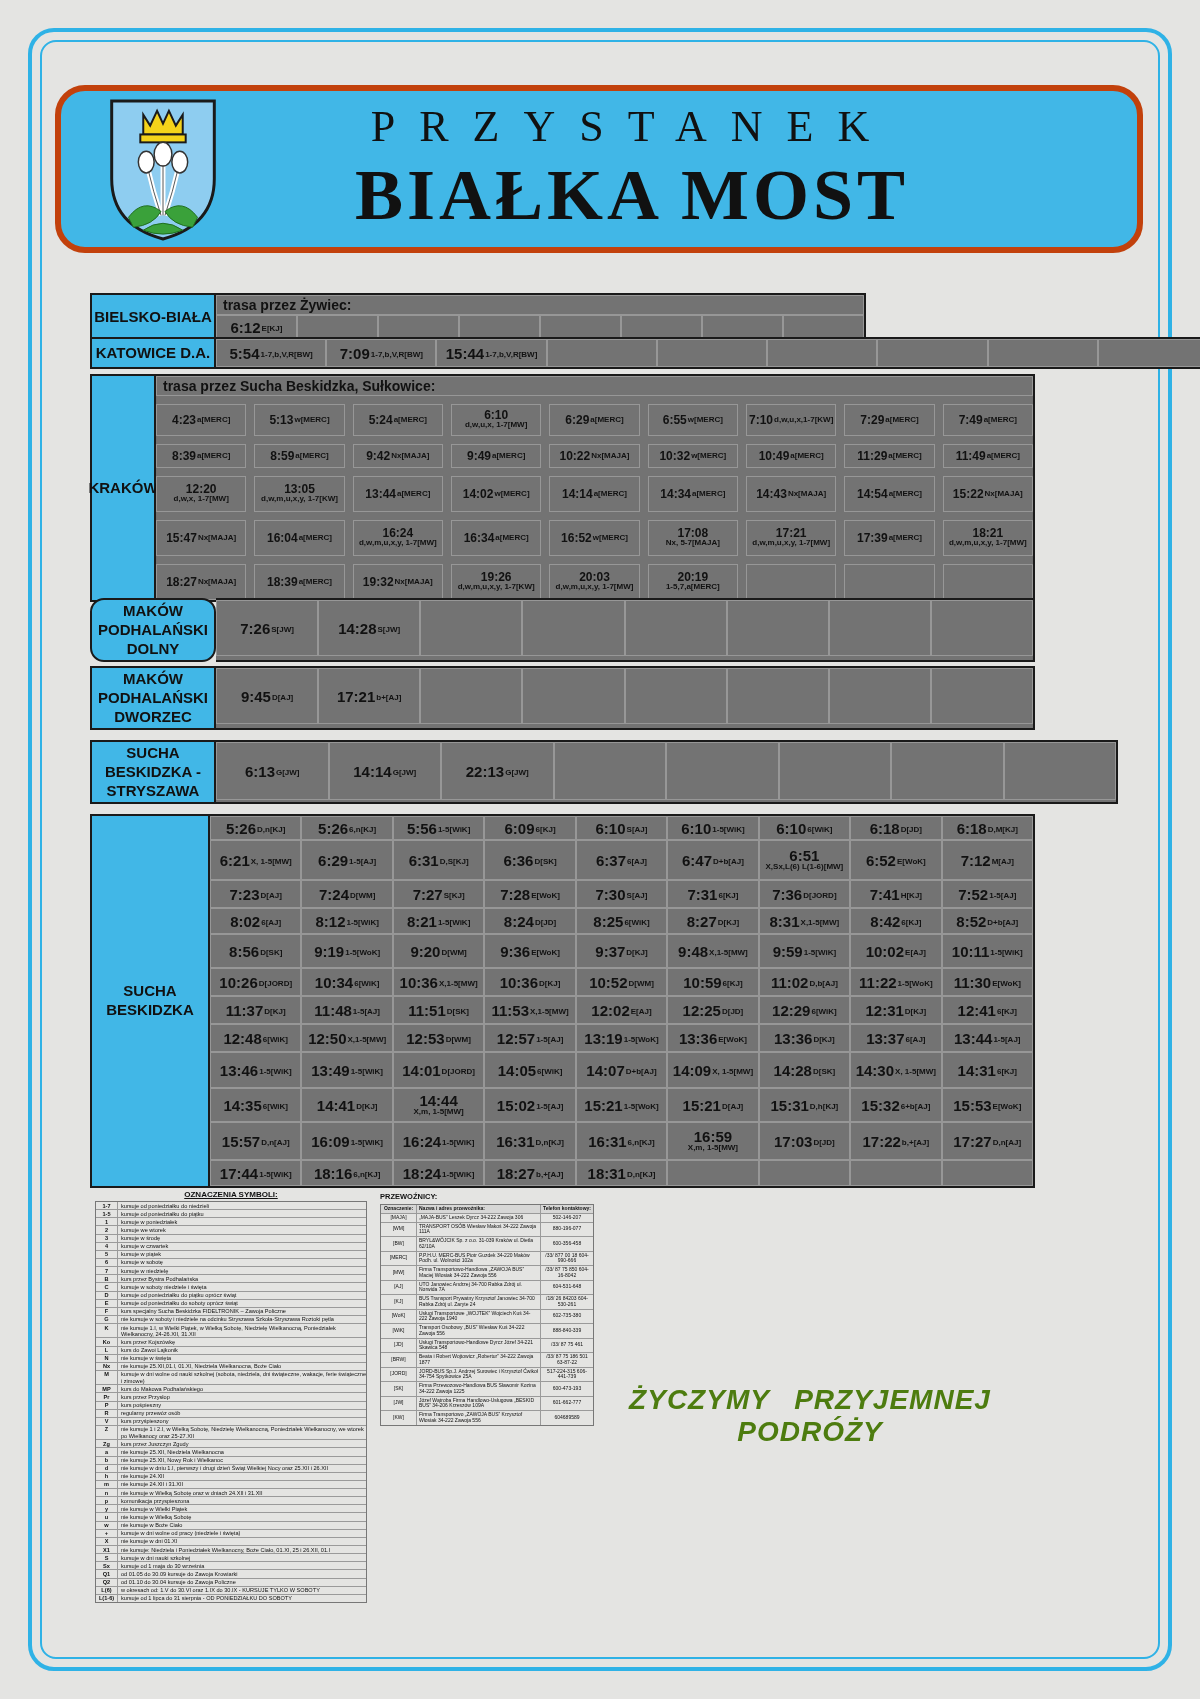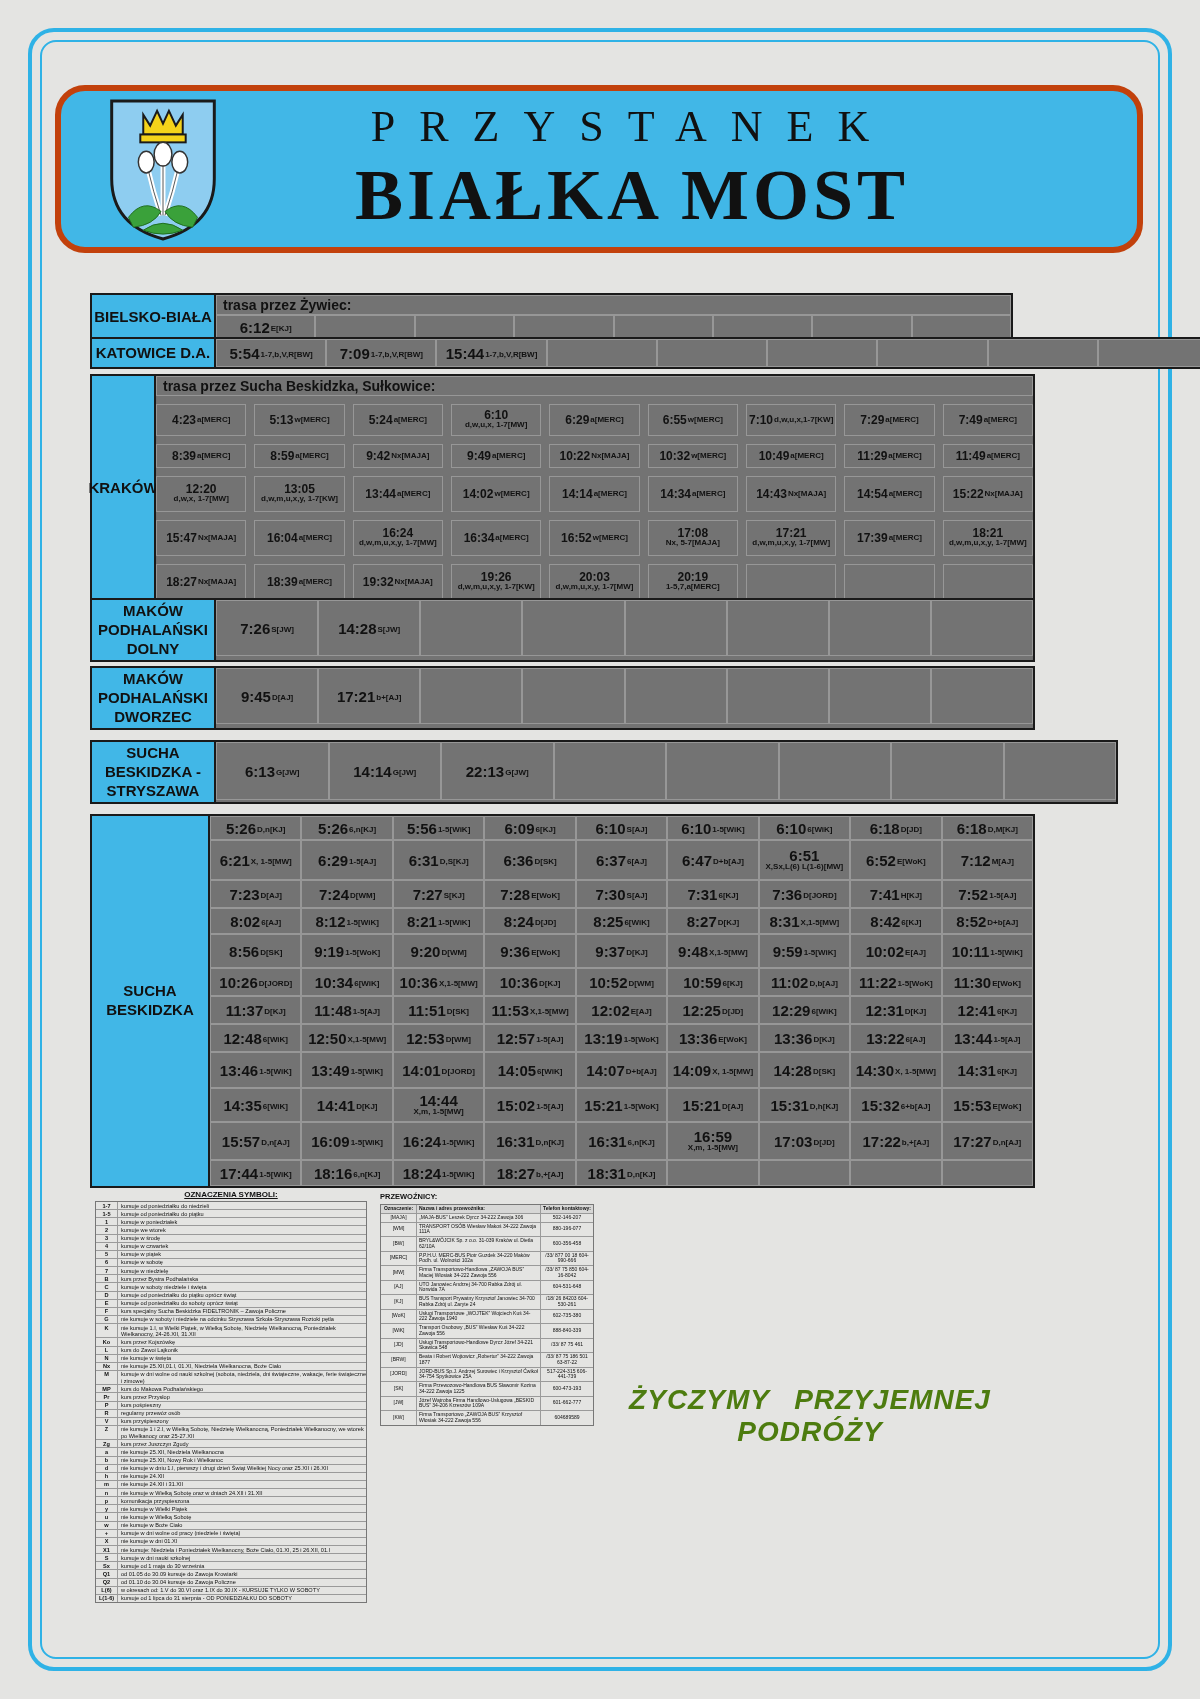--- a/index.html
+++ b/index.html
@@ -84,21 +84,21 @@
     <path d="M25 124 Q40 104 58 118 Q50 132 30 134 Z" fill="#3aa13a" stroke="#1e6e1e"></path>
     <path d="M95 124 Q80 104 62 118 Q70 132 90 134 Z" fill="#3aa13a" stroke="#1e6e1e"></path>
     <path d="M40 137 Q60 123 80 137 Q60 145 40 137 Z" fill="#3aa13a" stroke="#1e6e1e"></path>
   </svg>
   <div class="titles">
     <div class="title1">PRZYSTANEK</div>
     <div class="title2">BIAŁKA MOST</div>
   </div>
 </div>
 
-<div class="section" id="sec-bielsko" style="left:90px;top:293px;width:923px;">
+<div class="section" id="sec-bielsko" style="left:90px;top:293px;width:776px;">
     <div class="sec-label" style="width: 126px; flex: 0 0 126px;">BIELSKO-BIAŁA</div>
     <div class="sec-grid" style="grid-template-columns: repeat(8, 1fr); grid-template-rows: 20px 24px;">
       <div class="route-cell" style="grid-column: 1 / span 8;">trasa przez Żywiec:</div>
       <div class="cell">
         <span class="t">6:12</span>
         <span class="s">E[KJ]</span>
       </div>
       <div class="cell"></div>
       <div class="cell"></div>
       <div class="cell"></div>
@@ -305,21 +305,21 @@
         <span class="t">20:19</span>
         <span class="s">1-5,7,a[MERC]</span>
       </div>
       <div class="cell"></div>
       <div class="cell"></div>
       <div class="cell"></div>
     </div>
   </div>
 
 <div class="section" id="sec-makow-dolny" style="left:90px;top:598px;width:945px;">
-    <div class="sec-label" style="width: 126px; flex: 0 0 126px;">MAKÓW PODHALAŃSKI DOLNY</div>
+    <div class="sec-label" style="width: 126px; flex: 0 0 126px; border-radius: 14px;">MAKÓW PODHALAŃSKI DOLNY</div>
     <div class="sec-grid" style="grid-template-columns: repeat(8, 1fr); grid-template-rows: 56px;">
       <div class="cell">
         <span class="t">7:26</span>
         <span class="s">S[JW]</span>
       </div>
       <div class="cell">
         <span class="t">14:28</span>
         <span class="s">S[JW]</span>
       </div>
       <div class="cell"></div>
@@ -651,21 +651,21 @@
       </div>
       <div class="cell">
         <span class="t">13:36</span>
         <span class="s">E[WoK]</span>
       </div>
       <div class="cell">
         <span class="t">13:36</span>
         <span class="s">D[KJ]</span>
       </div>
       <div class="cell">
-        <span class="t">13:22</span>
+        <span class="t">13:37</span>
         <span class="s">6[AJ]</span>
       </div>
       <div class="cell">
         <span class="t">13:44</span>
         <span class="s">1-5[AJ]</span>
       </div>
       <div class="cell">
         <span class="t">13:46</span>
         <span class="s">1-5[WiK]</span>
       </div>

